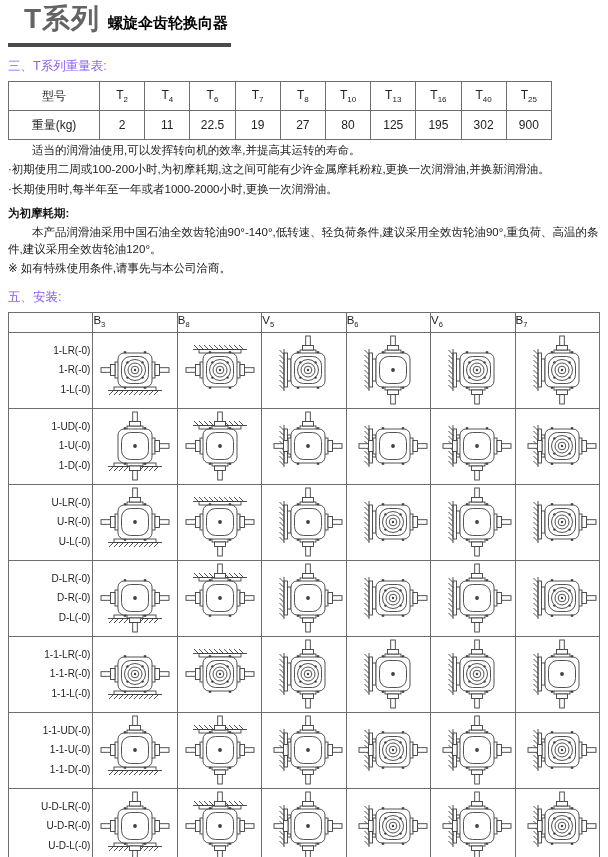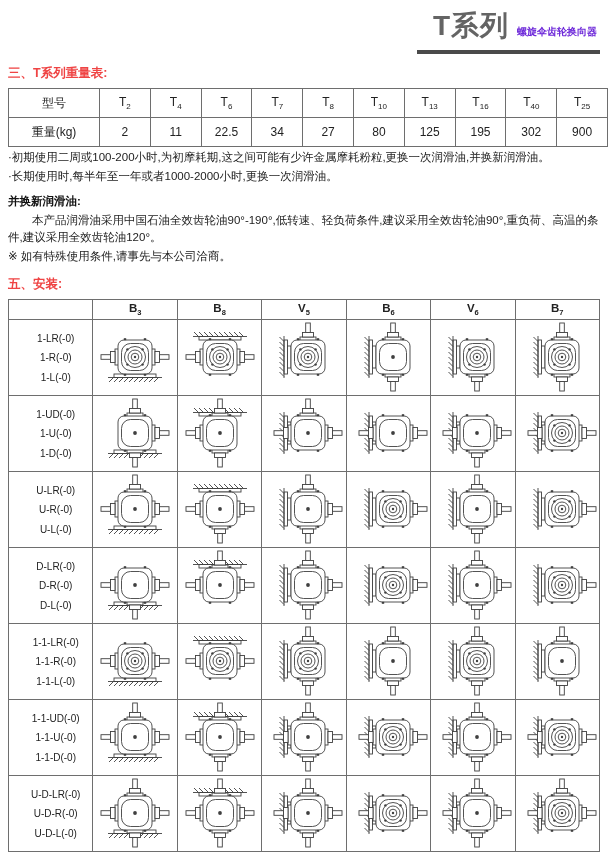--- a/index.html
+++ b/index.html
@@ -3,41 +3,41 @@
 <meta charset="utf-8">
 <style>
   html,body{margin:0;padding:0;}
   body{
     width:608px;height:857px;background:#ffffff;overflow:hidden;
     font-family:"Liberation Sans","DejaVu Sans",sans-serif;color:#1e1e1e;
     position:relative;
   }
   .page{padding:0 8px;}
   
-  .hdr{text-align:right;padding-top:7px;}
+  .hdr{text-align:left;}
   .titlebox{display:inline-flex;align-items:baseline;gap:8px;border-bottom:4px solid #4a4a4a;padding:0 3px 5px 16px;}
   .t-main{font-size:28px;font-weight:bold;color:#646464;letter-spacing:1px;}
-  .t-sub{font-size:10px;font-weight:bold;color:#6d28d9;}
+  .t-sub{font-size:15px;font-weight:bold;color:#000000;}
   
-  h3.sec{font-size:12.5px;font-weight:bold;margin:11px 0 6px 0;color:#ef4444;}
+  h3.sec{font-size:12.5px;font-weight:normal;margin:11px 0 6px 0;color:#8b5cf6;}
   h4.sub{font-size:11.5px;font-weight:bold;margin:8px 0 3px 0;color:#111;}
   
-  table.wt{width:600px;border-collapse:collapse;table-layout:fixed;}
+  table.wt{width:544px;border-collapse:collapse;table-layout:fixed;}
   table.wt td{border:1px solid #6e6e6e;height:26px;text-align:center;font-size:12px;color:#222;}
   table.wt td.lbl{width:88px;}
   table.wt sub{font-size:8px;}
   
   p.txt{font-size:11.5px;line-height:1.5;margin:2px 0;color:#222;}
   p.indent{text-indent:24px;}
   
   table.inst{width:592px;border-collapse:collapse;table-layout:fixed;margin-top:2px;}
   table.inst td,table.inst th{border:1px solid #6e6e6e;padding:0;}
-  table.inst th.colhead{height:19px;font-size:11.5px;font-weight:bold;text-align:center;color:#222;}
+  table.inst th.colhead{height:19px;font-size:11.5px;font-weight:normal;text-align:left;color:#222;}
   table.inst sub{font-size:7.5px;}
-  table.inst td.rowlbl{width:88px;font-size:10px;text-align:center;padding:6px 2px 6px 12px;line-height:1.95;vertical-align:middle;color:#222;}
+  table.inst td.rowlbl{width:88px;font-size:10px;text-align:right;padding:6px 2px 6px 12px;line-height:1.95;vertical-align:middle;color:#222;}
   table.inst td.draw{height:75px;text-align:center;vertical-align:middle;}
   table.inst td.draw svg{display:block;margin:0 auto;}
 </style>
 </head>
 <body>
 
 <div class="page">
 
   <div class="hdr">
     <div class="titlebox">
@@ -61,37 +61,38 @@
             <td>T<sub>13</sub></td>
             <td>T<sub>16</sub></td>
             <td>T<sub>40</sub></td>
             <td>T<sub>25</sub></td>
           </tr>
           <tr>
             <td class="lbl">重量(kg)</td>
             <td>2</td>
             <td>11</td>
             <td>22.5</td>
-            <td>34</td>
+            <td>19</td>
             <td>27</td>
             <td>80</td>
             <td>125</td>
             <td>195</td>
             <td>302</td>
             <td>900</td>
           </tr>
         </tbody>
       </table>
   </section>
 
   <section>
+    <p class="txt indent">适当的润滑油使用,可以发挥转向机的效率,并提高其运转的寿命。</p>
     <p class="txt">·初期使用二周或100-200小时,为初摩耗期,这之间可能有少许金属摩耗粉粒,更换一次润滑油,并换新润滑油。</p>
     <p class="txt">·长期使用时,每半年至一年或者1000-2000小时,更换一次润滑油。</p>
-    <h4 class="sub">并换新润滑油:</h4>
-    <p class="txt indent">本产品润滑油采用中国石油全效齿轮油90°-190°,低转速、轻负荷条件,建议采用全效齿轮油90°,重负荷、高温的条件,建议采用全效齿轮油120°。</p>
+    <h4 class="sub">为初摩耗期:</h4>
+    <p class="txt indent">本产品润滑油采用中国石油全效齿轮油90°-140°,低转速、轻负荷条件,建议采用全效齿轮油90°,重负荷、高温的条件,建议采用全效齿轮油120°。</p>
     <p class="txt">※ 如有特殊使用条件,请事先与本公司洽商。</p>
   </section>
 
   <section>
     <h3 class="sec">五、安装:</h3>
     <table class="inst" id="install-table">
         <tbody>
           <tr>
             <th class="colhead"></th>
             <th class="colhead">B<sub>3</sub></th>

